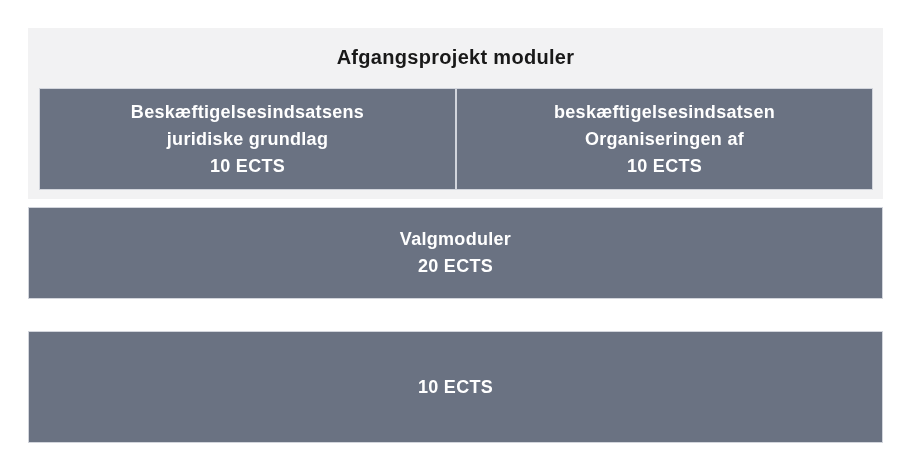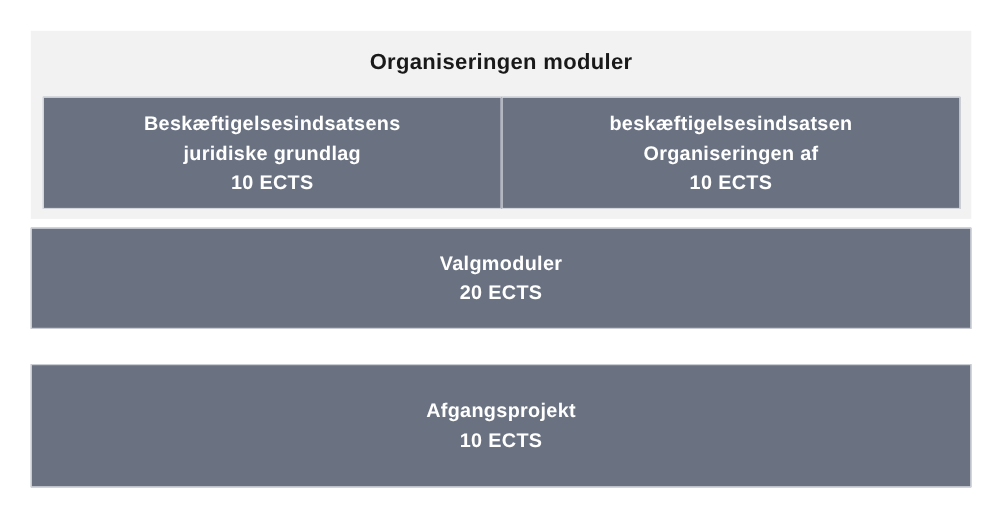--- a/index.html
+++ b/index.html
@@ -75,21 +75,21 @@
     top: 331px;
     height: 112px;
   }
 </style>
 </head>
 <body>
 
 <div class="page">
 
   <section class="panel">
-    <h2 class="panel-title">Organiseringen moduler</h2>
+    <h2 class="panel-title">Afgangsprojekt moduler</h2>
     <div class="row">
 
       <div class="module-box">
         <div>Beskæftigelsesindsatsens</div>
         <div>juridiske grundlag</div>
         <div>10 ECTS</div>
       </div>
 
       <div class="module-box">
         <div>beskæftigelsesindsatsen</div>
@@ -99,17 +99,16 @@
 
     </div>
   </section>
 
   <section class="module-box wide wide-1">
     <div>Valgmoduler</div>
     <div>20 ECTS</div>
   </section>
 
   <section class="module-box wide wide-2">
-    <div>Afgangsprojekt</div>
     <div>10 ECTS</div>
   </section>
 
 </div>
 
 </body></html>

